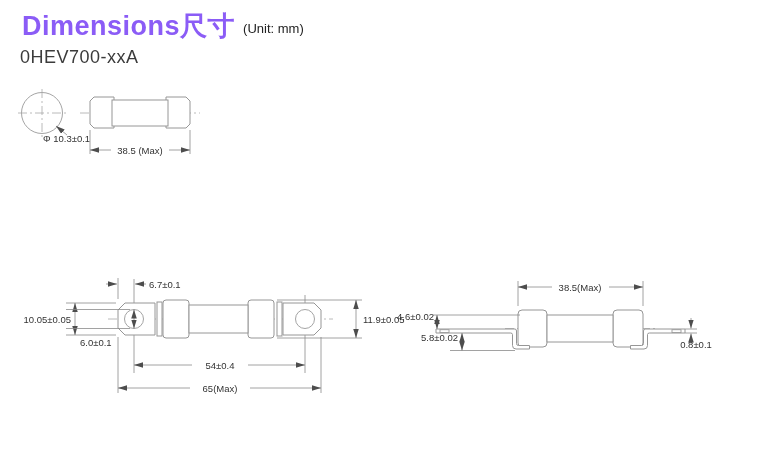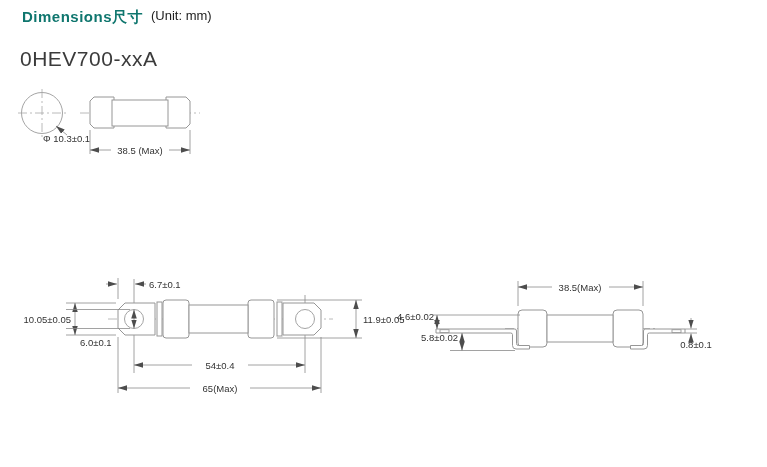--- a/index.html
+++ b/index.html
@@ -1,21 +1,21 @@
 <!DOCTYPE html>
 <html><head>
 <meta charset="utf-8">
 <style>
   html,body{margin:0;padding:0;background:#fff;}
   #page{position:relative;width:767px;height:467px;background:#ffffff;overflow:hidden;
         font-family:"Liberation Sans", sans-serif;}
   #title-row{position:absolute;left:22px;top:8px;white-space:nowrap;}
-  #page-title{display:inline-block;font-size:15px;font-weight:bold;color:#0f766e;letter-spacing:.5px;}
+  #page-title{display:inline-block;font-size:27px;font-weight:bold;color:#8b5cf6;letter-spacing:.5px;}
   #unit-note{display:inline-block;font-size:13px;color:#222;margin-left:8px;position:relative;top:-2px;}
-  .model-heading{position:absolute;font-size:21px;color:#3b3b3b;letter-spacing:.5px;}
+  .model-heading{position:absolute;font-size:18px;color:#3b3b3b;letter-spacing:.5px;}
   #model-a{left:20px;top:47px;}
   #model-ap{left:18px;top:224px;}
   svg{position:absolute;overflow:visible;}
   svg text{font-family:"Liberation Sans", sans-serif;font-size:9.5px;fill:#333;}
   .part{fill:#ffffff;stroke:#969696;stroke-width:1;}
   .thin{fill:none;stroke:#9a9a9a;stroke-width:.9;}
   .dim{stroke:#8a8a8a;stroke-width:.8;fill:none;}
   .ctr{stroke:#a8a8a8;stroke-width:.8;fill:none;stroke-dasharray:9 3 2 3;}
   .mask{fill:#ffffff;stroke:none;}
 </style>

